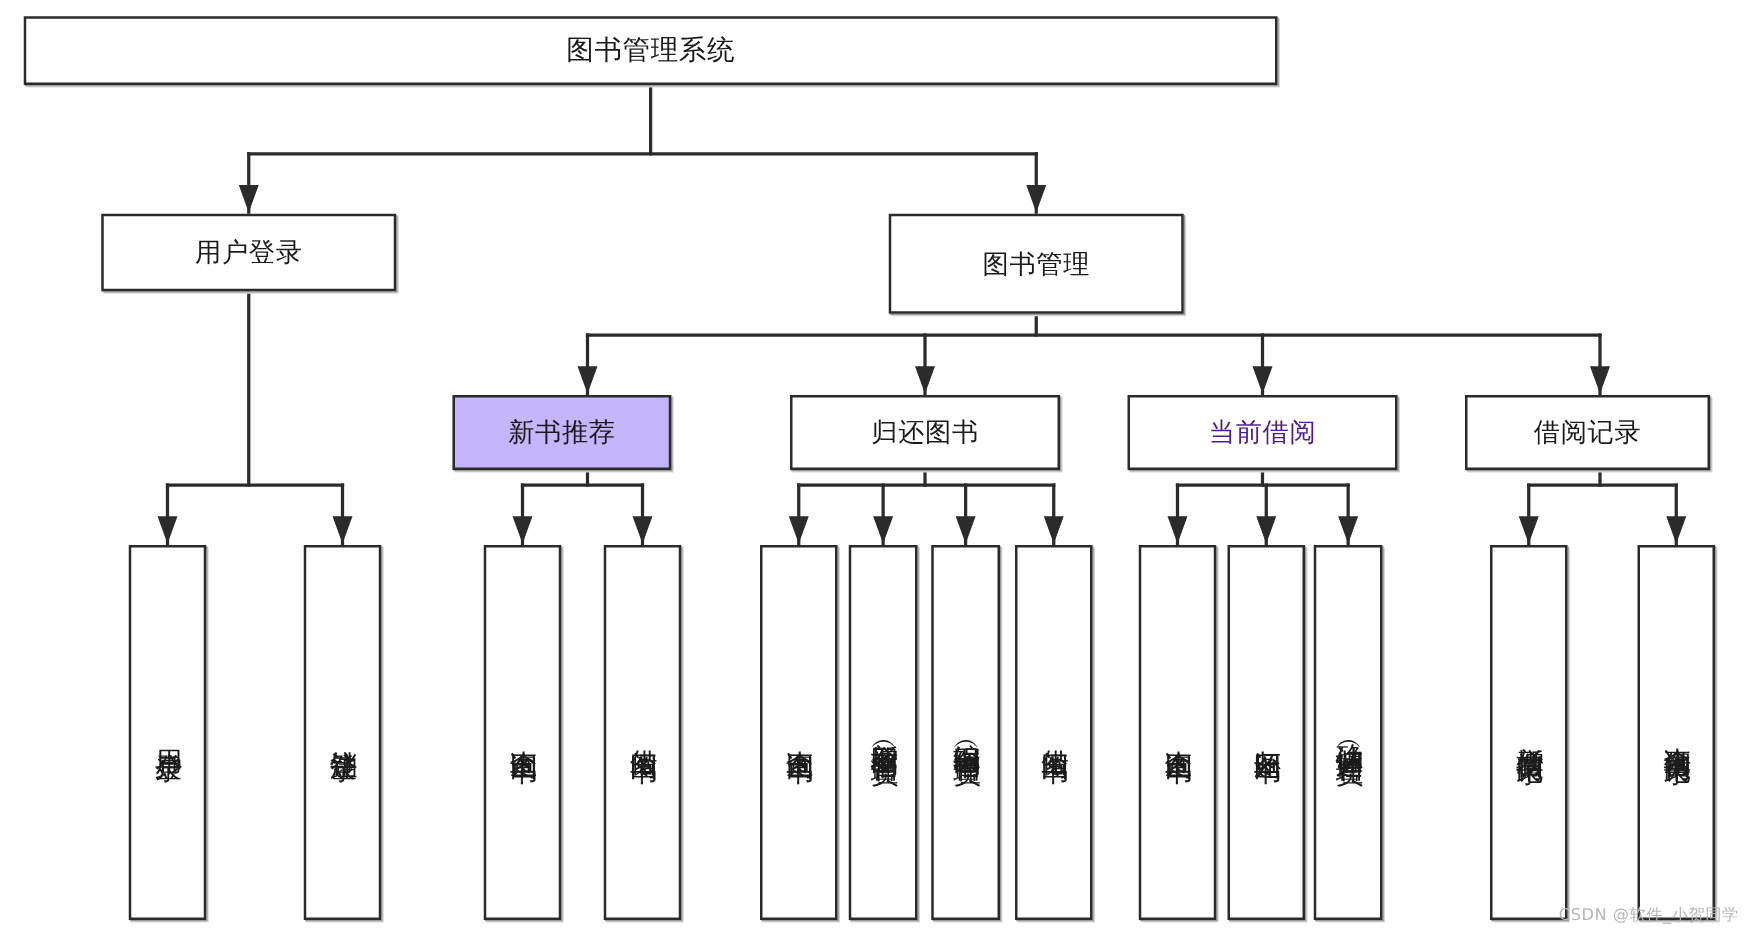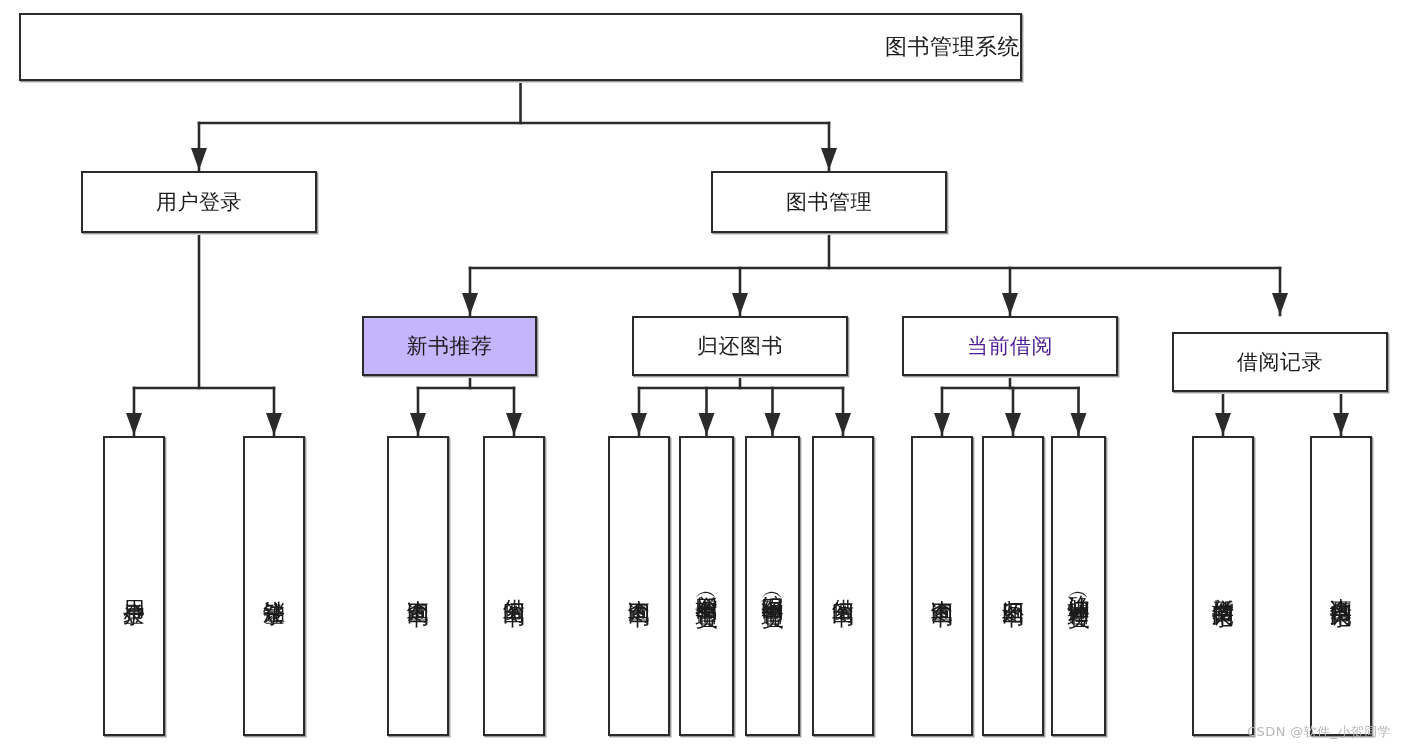--- a/index.html
+++ b/index.html
@@ -120,39 +120,39 @@
       <line x1="1078.5" y1="388" x2="1078.5" y2="435" stroke="#2b2b2b" stroke-width="2.6" stroke-linecap="square"></line>
       <polygon points="1070.5,413 1086.5,413 1078.5,435" fill="#2b2b2b"></polygon>
       <line x1="1280" y1="376" x2="1280" y2="388" stroke="#2b2b2b" stroke-width="2.6" stroke-linecap="square"></line>
       <line x1="1223" y1="388" x2="1341" y2="388" stroke="#2b2b2b" stroke-width="2.6" stroke-linecap="square"></line>
       <line x1="1223" y1="388" x2="1223" y2="435" stroke="#2b2b2b" stroke-width="2.6" stroke-linecap="square"></line>
       <polygon points="1215,413 1231,413 1223,435" fill="#2b2b2b"></polygon>
       <line x1="1341" y1="388" x2="1341" y2="435" stroke="#2b2b2b" stroke-width="2.6" stroke-linecap="square"></line>
       <polygon points="1333,413 1349,413 1341,435" fill="#2b2b2b"></polygon>
     </svg>
   <div id="node-layer">
-      <div class="node root" style="left: 19px; top: 13px; width: 1003px; height: 68px; border-color: rgb(43, 43, 43); background: rgb(255, 255, 255); justify-content: flex-end;">
+      <div class="node root" style="left: 19px; top: 13px; width: 1003px; height: 55px; border-color: rgb(43, 43, 43); background: rgb(255, 255, 255);">
         <span class="node-label" style="color: rgb(27, 27, 27);">图书管理系统</span>
       </div>
       <div class="node" style="left: 81px; top: 171px; width: 236px; height: 62px; border-color: rgb(43, 43, 43); background: rgb(255, 255, 255);">
         <span class="node-label" style="color: rgb(27, 27, 27);">用户登录</span>
       </div>
-      <div class="node" style="left: 711px; top: 171px; width: 236px; height: 62px; border-color: rgb(43, 43, 43); background: rgb(255, 255, 255);">
+      <div class="node" style="left: 711px; top: 171px; width: 236px; height: 80px; border-color: rgb(43, 43, 43); background: rgb(255, 255, 255);">
         <span class="node-label" style="color: rgb(27, 27, 27);">图书管理</span>
       </div>
       <div class="node" style="left: 362px; top: 316px; width: 175px; height: 60px; border-color: rgb(43, 43, 43); background: #c4b5fd;">
         <span class="node-label" style="color: rgb(27, 27, 27);">新书推荐</span>
       </div>
       <div class="node" style="left: 632px; top: 316px; width: 216px; height: 60px; border-color: rgb(43, 43, 43); background: rgb(255, 255, 255);">
         <span class="node-label" style="color: rgb(27, 27, 27);">归还图书</span>
       </div>
       <div class="node" style="left: 902px; top: 316px; width: 216px; height: 60px; border-color: rgb(43, 43, 43); background: rgb(255, 255, 255);">
         <span class="node-label" style="color: #4c1d95;">当前借阅</span>
       </div>
-      <div class="node" style="left: 1172px; top: 316px; width: 216px; height: 60px; border-color: rgb(43, 43, 43); background: rgb(255, 255, 255); margin-top: 16px;">
+      <div class="node" style="left: 1172px; top: 316px; width: 196px; height: 60px; border-color: rgb(43, 43, 43); background: rgb(255, 255, 255);">
         <span class="node-label" style="color: rgb(27, 27, 27);">借阅记录</span>
       </div>
       <div class="node vertical" style="left: 103px; top: 436px; width: 62px; height: 300px; border-color: rgb(43, 43, 43); background: rgb(255, 255, 255);">
         <span class="node-label" style="color: rgb(27, 27, 27);">用户登录</span>
       </div>
       <div class="node vertical" style="left: 243px; top: 436px; width: 62px; height: 300px; border-color: rgb(43, 43, 43); background: rgb(255, 255, 255);">
         <span class="node-label" style="color: rgb(27, 27, 27);">注销登录</span>
       </div>
       <div class="node vertical" style="left: 387px; top: 436px; width: 62px; height: 300px; border-color: rgb(43, 43, 43); background: rgb(255, 255, 255);">
         <span class="node-label" style="color: rgb(27, 27, 27);">查询图书</span>

